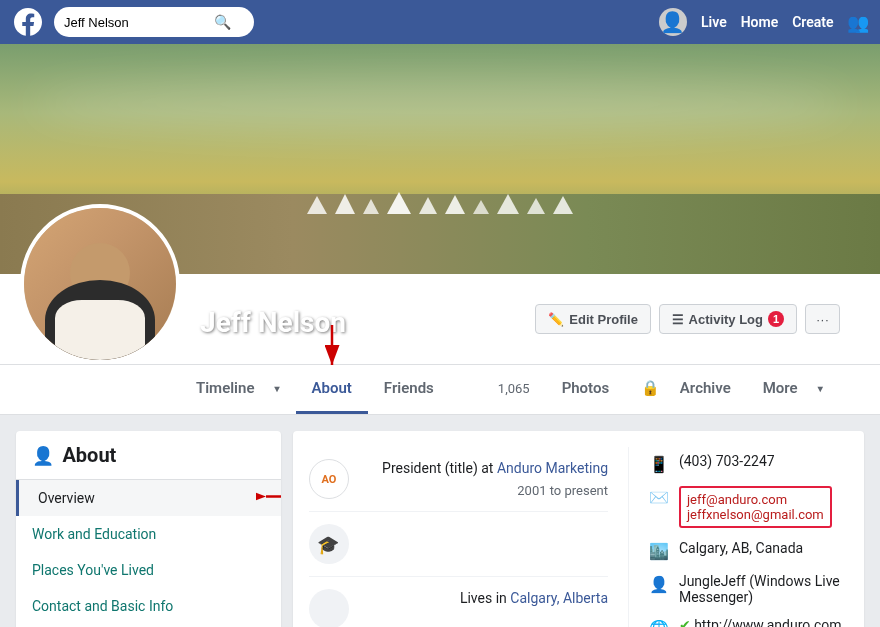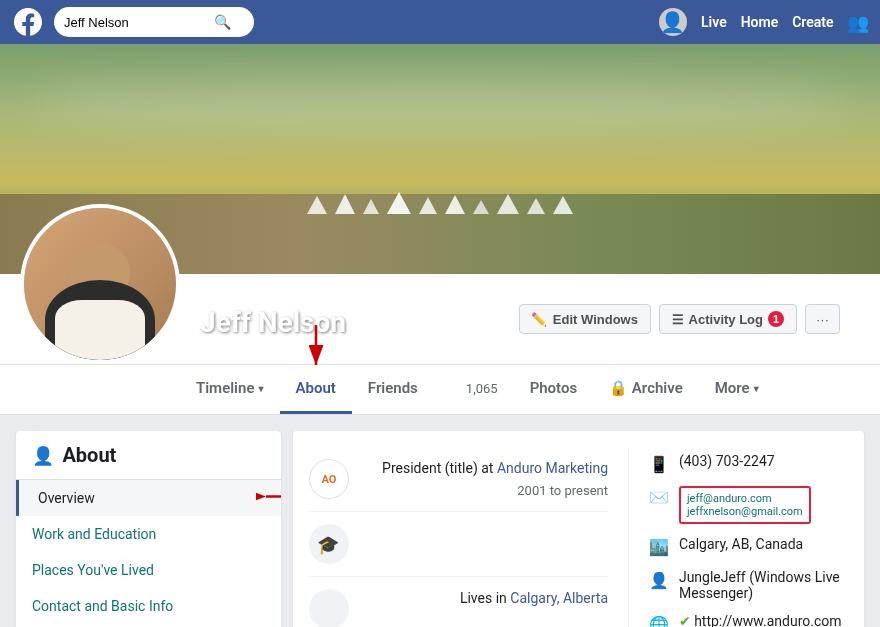--- a/index.html
+++ b/index.html
@@ -192,21 +192,21 @@
       border-bottom: 1px solid #dddfe2;
       display: flex;
       padding: 0 20px 0 180px;
     }
     .profile-tab {
       padding: 14px 16px;
       font-size: 15px;
       font-weight: 600;
       color: #606770;
       cursor: pointer;
-      display: flex; align-items: center; gap: 4px;
+      display: flex; align-items: center; gap: 20px;
       border-bottom: 3px solid transparent;
       position: relative;
     }
     .profile-tab.active {
       color: #3b5998;
       border-bottom: 3px solid #3b5998;
     }
     .profile-tab .tab-count { font-size: 13px; color: #606770; font-weight: normal; margin-left: 44px; }
     .chevron-down { font-size: 10px; }
 
@@ -292,21 +292,21 @@
       gap: 10px;
       padding: 6px 0;
     }
     .contact-icon { color: #606770; font-size: 16px; flex-shrink: 0; margin-top: 2px; }
     .contact-text { font-size: 14px; color: #1c1e21; }
     .email-box {
       border: 2px solid #e41e3f;
       border-radius: 3px;
       padding: 4px 6px;
     }
-    .email-line { font-size: 11px; color: #0f766e; }
+    .email-line { font-size: 13px; color: #b91c1c; }
     .green-check { color: #42b72a; }
 
     .two-col { display: flex; gap: 20px; }
     .col-left { flex: 1; }
     .col-right { width: 220px; padding-left: 20px; border-left: 1px solid #f0f2f5; }
 
     .profile-cover-wrapper {
       position: relative;
     }
   </style>
@@ -361,21 +361,21 @@
           <div class="person-head"></div>
           <div class="person-body"></div>
           <div class="person-shirt"></div>
         </div>
       </div>
       <div class="profile-name-area">
         <span class="profile-name">Jeff Nelson</span>
         <div class="profile-actions">
           <button class="btn-edit-profile">
             <span>✏️</span>
-            <span>Edit Windows</span>
+            <span>Edit Profile</span>
           </button>
           <button class="btn-activity-log">
             <span>☰</span>
             <span>Activity Log</span>
             <span class="activity-badge">1</span>
           </button>
           <button class="btn-more-dots">
             <span>···</span>
           </button>
         </div>

